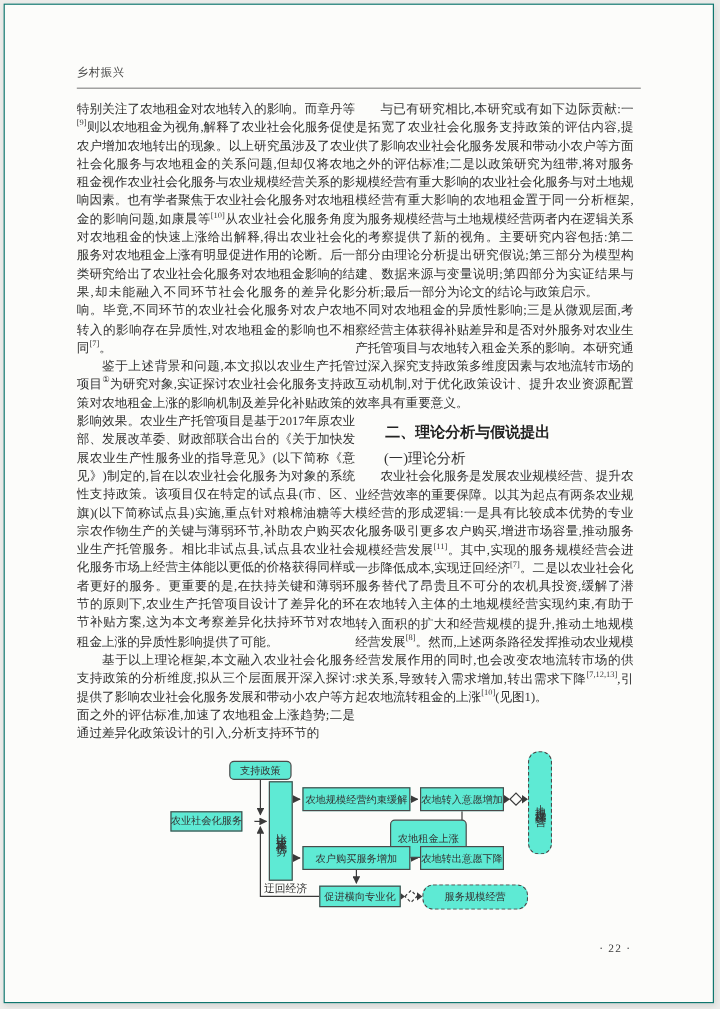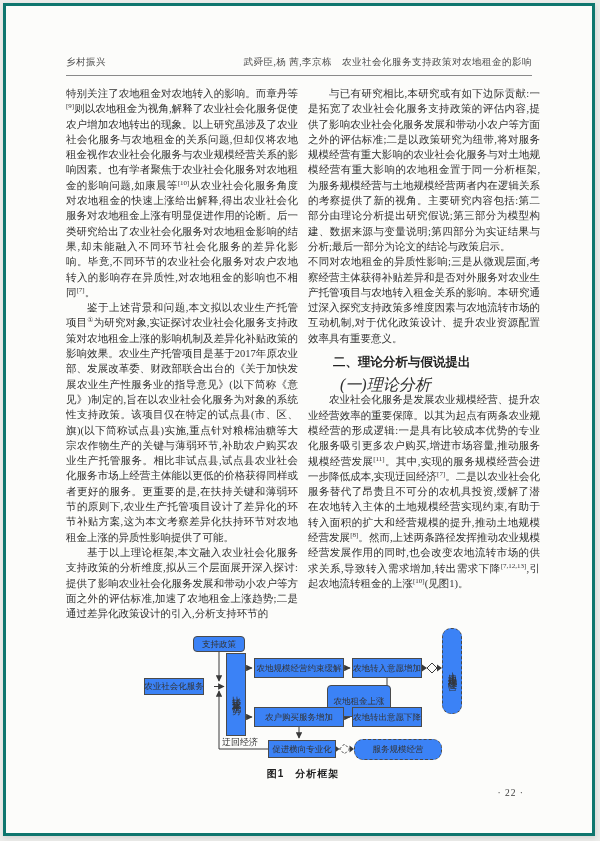--- a/index.html
+++ b/index.html
@@ -6,64 +6,64 @@
   body{
     width:600px;height:841px;
     background:#ececea;
     font-family:"Liberation Serif","DejaVu Serif",serif;
     position:relative;
   }
   .page{
     position:absolute;left:3px;top:3px;
     width:592px;height:833px;
     background:#fcfcfa;
-    border:3px solid #0f766e;
+    border:1px solid #0f766e;
     box-shadow:1px 2px 5px rgba(0,0,0,0.10);
     box-sizing:border-box;
     color:#2e2e2e;
   }
   
   .hdr{
     position:absolute;left:60px;right:60px;top:50px;
     display:flex;justify-content:space-between;
     font-size:9.5px;color:#4a4a4a;letter-spacing:.5px;
   }
   .rule{
     position:absolute;left:60px;right:60px;top:69px;
     border-bottom:1px solid #8a8a8a;
   }
   
   .cols{
     position:absolute;left:60px;top:80px;
     width:474px;height:538px;
-    display:flex;gap:10px;overflow:hidden;
+    display:flex;overflow:hidden;
   }
   .col{width:232px;height:100%;overflow:hidden;}
   .col p{
     margin:0;font-size:10.5px;line-height:15.3px;
     text-align:justify;text-justify:inter-ideograph;
     color:#303030;
   }
   .col p.ind{text-indent:2em;}
   .col sup{font-size:7px;line-height:0;}
   .col h2{
     margin:8px 0 6px 0;text-indent:2em;
     font-family:"Liberation Sans","DejaVu Sans",sans-serif;
     font-weight:bold;font-size:12.5px;color:#222;
   }
-  .col p.sub{font-style:italic;text-indent:2em;font-size:16px;}
+  .col p.sub{text-indent:2em;font-size:12px;}
   
   .fig{
     position:absolute;left:60px;top:621px;
     width:474px;height:160px;
   }
   .fig svg{position:absolute;left:0;top:0;}
   .nbox{
     position:absolute;box-sizing:border-box;
-    border:1px solid #4a4a4a;background:#3b82f6;
+    border:1px solid #4a4a4a;background:#5eead4;
     display:flex;align-items:center;justify-content:center;
     font-size:8.5px;color:#333;white-space:nowrap;
     line-height:1;
   }
   .round{border-radius:4px;}
   .vert{
     writing-mode:vertical-rl;text-orientation:upright;
     letter-spacing:2px;white-space:normal;
   }
   .dash{border-style:dashed;border-radius:9px;}
@@ -81,21 +81,20 @@
     font-size:9.5px;color:#3a3a3a;letter-spacing:1px;
   }
 </style>
 </head>
 <body>
 
 <div class="page">
 
   <div class="hdr">
     <span>乡村振兴</span>
-    <span>武舜臣,杨  茜,李京栋　农业社会化服务支持政策对农地租金的影响</span>
   </div>
   <div class="rule"></div>
 
   <div class="cols">
     <div class="col">
       <p class="rich">特别关注了农地租金对农地转入的影响。而章丹等<sup>[9]</sup>则以农地租金为视角,解释了农业社会化服务促使农户增加农地转出的现象。以上研究虽涉及了农业社会化服务与农地租金的关系问题,但却仅将农地租金视作农业社会化服务与农业规模经营关系的影响因素。也有学者聚焦于农业社会化服务对农地租金的影响问题,如康晨等<sup>[10]</sup>从农业社会化服务角度对农地租金的快速上涨给出解释,得出农业社会化服务对农地租金上涨有明显促进作用的论断。后一类研究给出了农业社会化服务对农地租金影响的结果,却未能融入不同环节社会化服务的差异化影响。毕竟,不同环节的农业社会化服务对农户农地转入的影响存在异质性,对农地租金的影响也不相同<sup>[7]</sup>。</p>
       <p class="rich ind">鉴于上述背景和问题,本文拟以农业生产托管项目<sup>①</sup>为研究对象,实证探讨农业社会化服务支持政策对农地租金上涨的影响机制及差异化补贴政策的影响效果。农业生产托管项目是基于2017年原农业部、发展改革委、财政部联合出台的《关于加快发展农业生产性服务业的指导意见》(以下简称《意见》)制定的,旨在以农业社会化服务为对象的系统性支持政策。该项目仅在特定的试点县(市、区、旗)(以下简称试点县)实施,重点针对粮棉油糖等大宗农作物生产的关键与薄弱环节,补助农户购买农业生产托管服务。相比非试点县,试点县农业社会化服务市场上经营主体能以更低的价格获得同样或者更好的服务。更重要的是,在扶持关键和薄弱环节的原则下,农业生产托管项目设计了差异化的环节补贴方案,这为本文考察差异化扶持环节对农地租金上涨的异质性影响提供了可能。</p>
       <p class="rich ind">基于以上理论框架,本文融入农业社会化服务支持政策的分析维度,拟从三个层面展开深入探讨:提供了影响农业社会化服务发展和带动小农户等方面之外的评估标准,加速了农地租金上涨趋势;二是通过差异化政策设计的引入,分析支持环节的</p>
     </div>
     <div class="col">
@@ -148,17 +147,16 @@
     <div class="nbox" style="left:188px;top:31px;width:90px;height:20px;">农地规模经营约束缓解</div>
     <div class="nbox" style="left:286px;top:31px;width:70px;height:20px;">农地转入意愿增加</div>
     <div class="nbox vert dash" style="left:376px;top:1px;width:20px;height:86px;font-size:9px;">土地规模经营</div>
     <div class="nbox round" style="left:245px;top:58px;width:64px;height:32px;margin-left:16px;">农地租金上涨</div>
     <div class="nbox" style="left:188px;top:80px;width:90px;height:20px;">农户购买服务增加</div>
     <div class="nbox" style="left:286px;top:80px;width:70px;height:20px;">农地转出意愿下降</div>
     <div class="nbox" style="left:202px;top:113px;width:68px;height:18px;">促进横向专业化</div>
     <div class="nbox dash" style="left:288px;top:112px;width:88px;height:21px;">服务规模经营</div>
     <div class="flabel" style="left:156px;top:109px;">迂回经济</div>
 
-    <div class="fcap">图1　分析框架</div>
   </div>
 
   <div class="pageno">· 22 ·</div>
 </div>
 
 </body></html>

